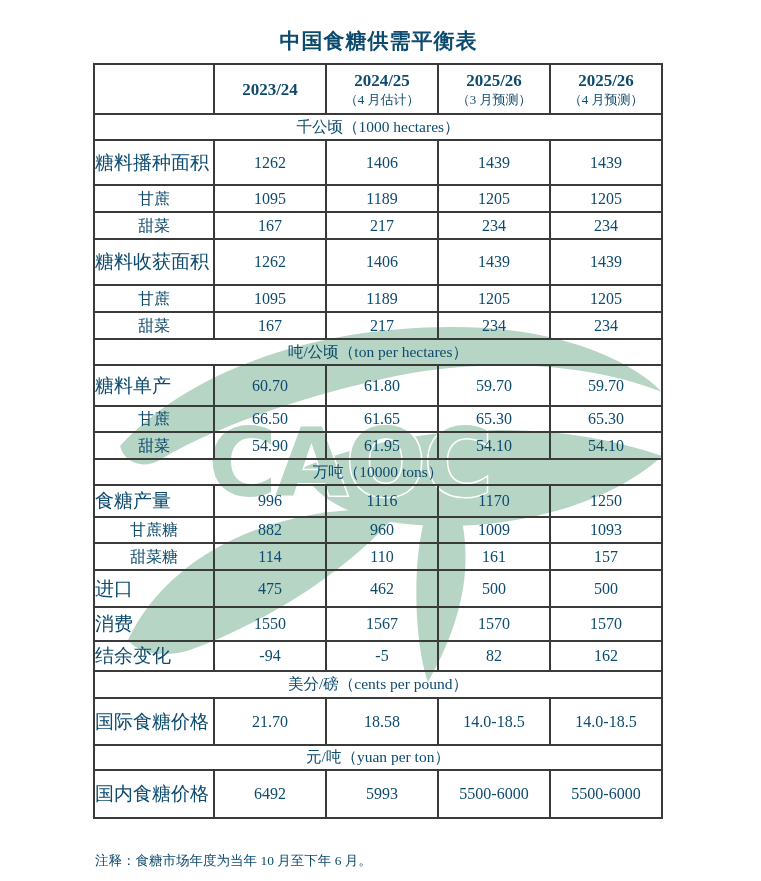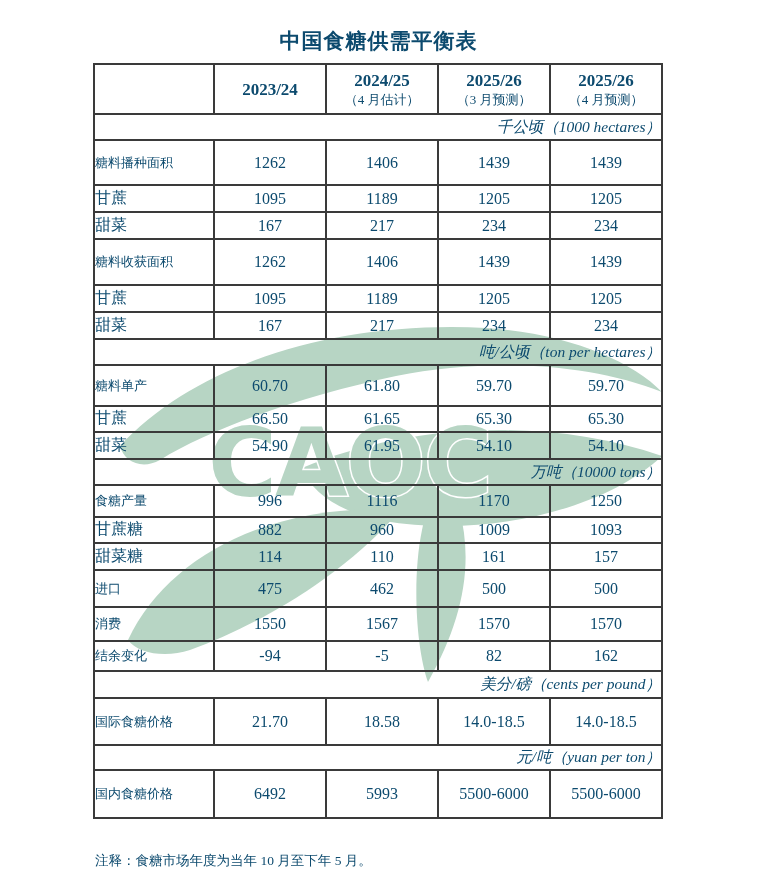--- a/index.html
+++ b/index.html
@@ -19,26 +19,26 @@
     border-collapse:collapse; table-layout:fixed; background:transparent;
   }
   table.balance th, table.balance td {
     border:2px solid #3a3a3a; padding:0; vertical-align:middle;
     background:transparent; font-weight:normal;
   }
   thead th { height:48px; text-align:center; }
   .year { font-size:17px; font-weight:bold; line-height:19px; }
   .sub  { font-size:13px; line-height:16px; margin-top:2px; }
   tr.section td {
-    text-align:right; font-style:italic; font-size:15.5px;
+    text-align:center; font-size:15.5px;
   }
   th.label {
-    text-align:left; padding-left:5px; font-size:13px; line-height:22px;
-  }
-  th.label.indent { padding-left:0; font-size:16px;font-family:Liberation Mono, monospace; }
+    text-align:left; padding-left:5px; font-size:19px; line-height:22px;
+  }
+  th.label.indent { text-align:center; padding-left:0; font-size:16px; }
   td.val { text-align:center; font-size:16px; }
   .note {
     position:absolute; left:95px; top:852px; font-size:13.5px; z-index:1;
   }
 </style>
 </head>
 <body>
 
 <div class="page">
 
@@ -224,15 +224,15 @@
         <tr style="height: 48px;">
           <th class="label">国内食糖价格</th>
           <td class="val">6492</td>
           <td class="val">5993</td>
           <td class="val">5500-6000</td>
           <td class="val">5500-6000</td>
         </tr>
       </tbody>
   </table>
 
-  <div class="note">注释：食糖市场年度为当年 10 月至下年 5 月。</div>
+  <div class="note">注释：食糖市场年度为当年 10 月至下年 6 月。</div>
 
 </div>
 
 </body></html>

